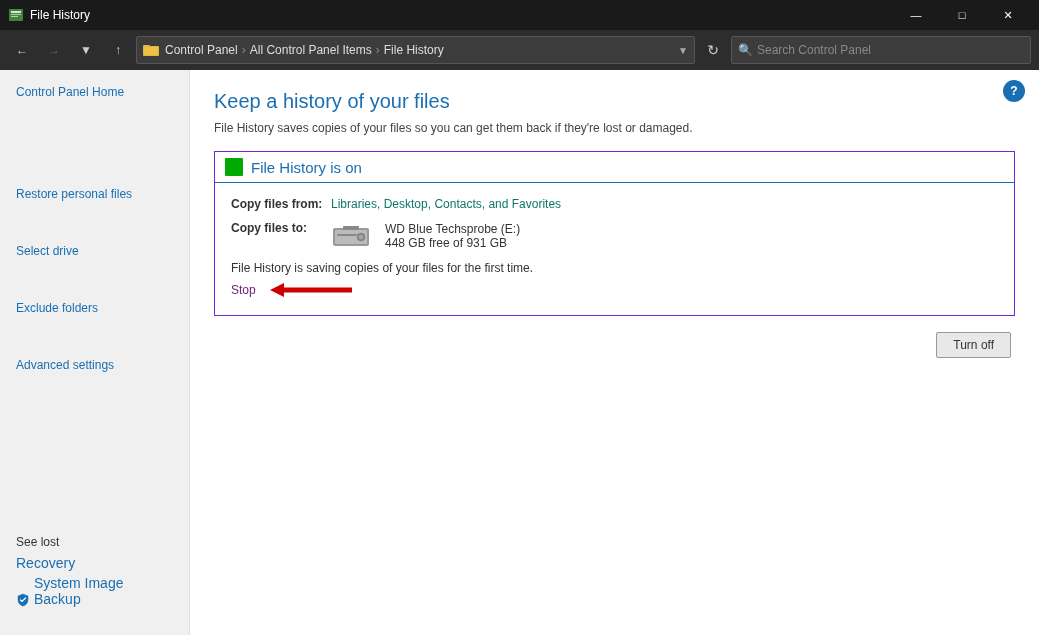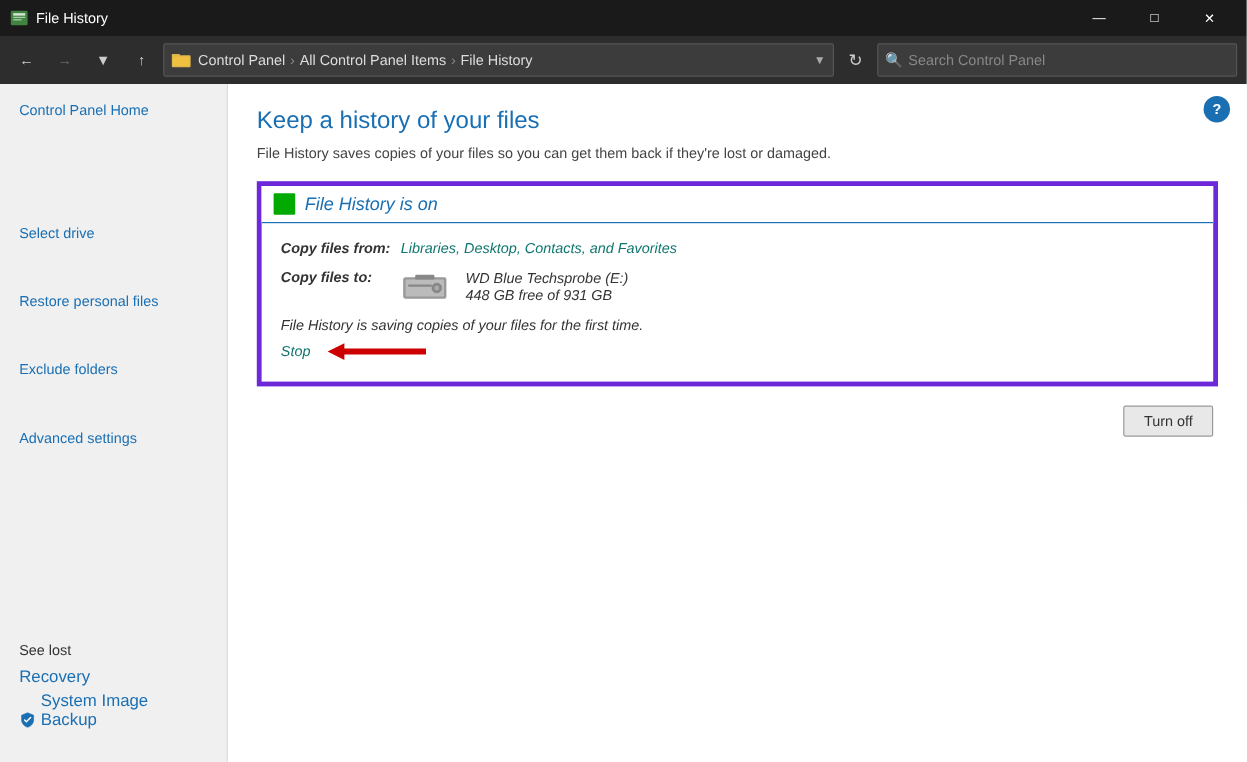--- a/index.html
+++ b/index.html
@@ -205,23 +205,22 @@
       margin-bottom: 8px;
     }
     .page-description {
       font-size: 12px;
       color: #444;
       margin-bottom: 16px;
     }
 
     
     .status-box {
-      border: 4px solid #6d28d9;
+      border: 1px solid #6d28d9;
       margin-bottom: 16px;
-      font-style: italic;
     }
     .status-header {
       display: flex;
       align-items: center;
       padding: 6px 10px;
       gap: 8px;
       border-bottom: 1px solid #1a6fb3;
       background: #fff;
     }
     .status-indicator {
@@ -279,21 +278,21 @@
     }
     .saving-row {
       margin-top: 4px;
     }
     .saving-text {
       font-size: 12px;
       color: #333;
       margin-bottom: 4px;
     }
     .stop-link {
-      color: #0f766e;
+      color: #701a75;
       text-decoration: none;
       font-size: 12px;
       cursor: pointer;
       display: inline-block;
     }
 
     
     .action-row {
       display: flex;
       justify-content: flex-end;
@@ -382,22 +381,22 @@
     <span class="search-icon-char">🔍</span>
     <input type="text" placeholder="Search Control Panel" style="">
   </div>
 </div>
 
 <div class="main-content">
 
   <div class="sidebar">
     <a class="sidebar-link">Control Panel Home</a>
     <div style="height:8px"></div>
+    <a class="sidebar-link">Restore personal files</a>
     <a class="sidebar-link">Select drive</a>
-    <a class="sidebar-link">Restore personal files</a>
     <a class="sidebar-link">Exclude folders</a>
     <a class="sidebar-link">Advanced settings</a>
 
     <div class="sidebar-section">
       <div class="sidebar-see-also">See lost</div>
       <a class="sidebar-see-also-link">
         <span>Recovery</span>
       </a>
       <a class="sidebar-see-also-link">
         <span style="display:inline-block;width:14px;height:14px;">

